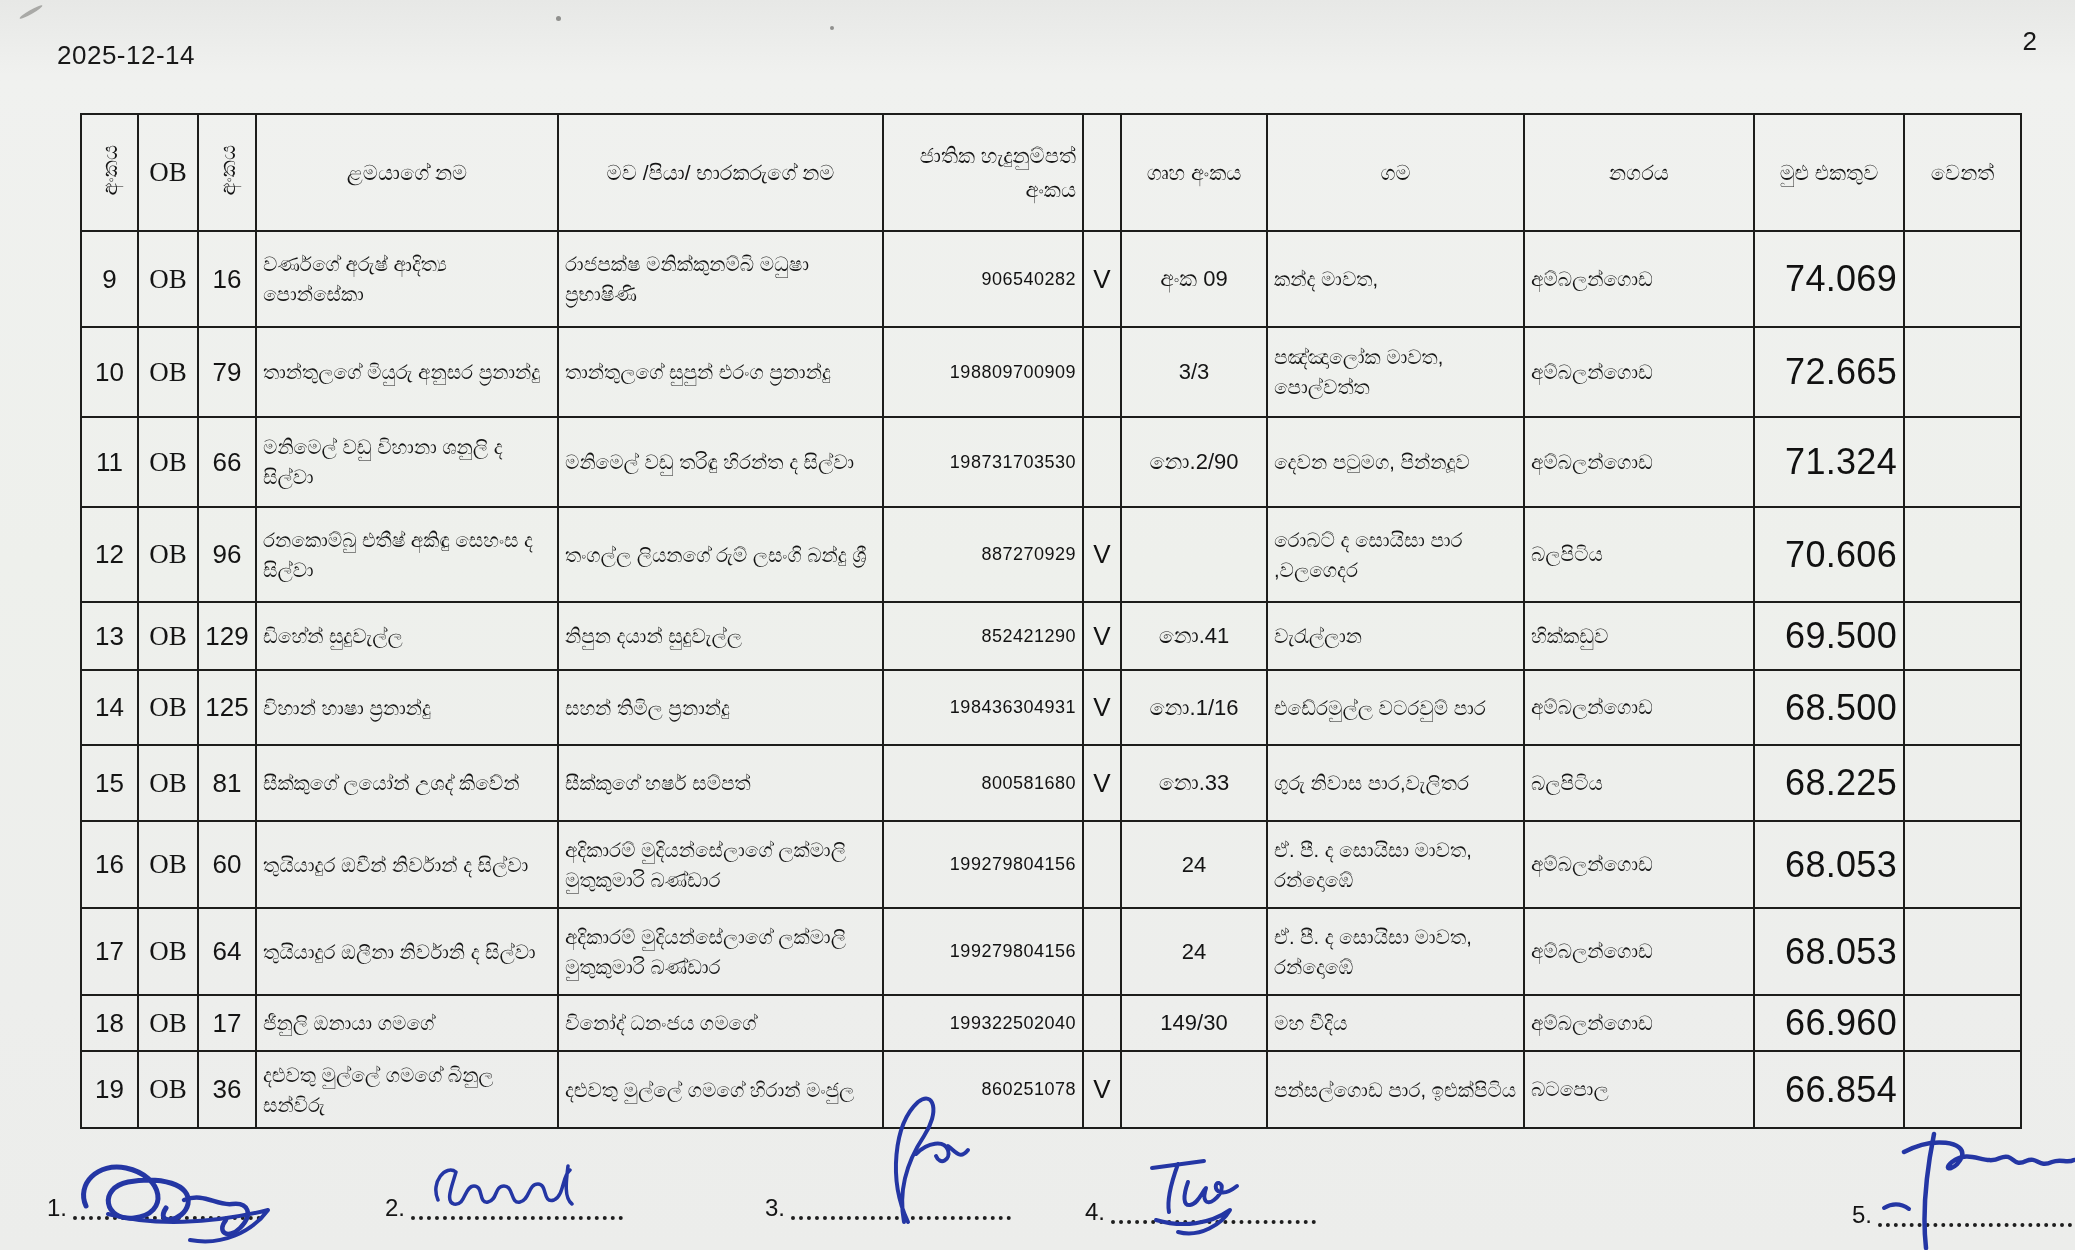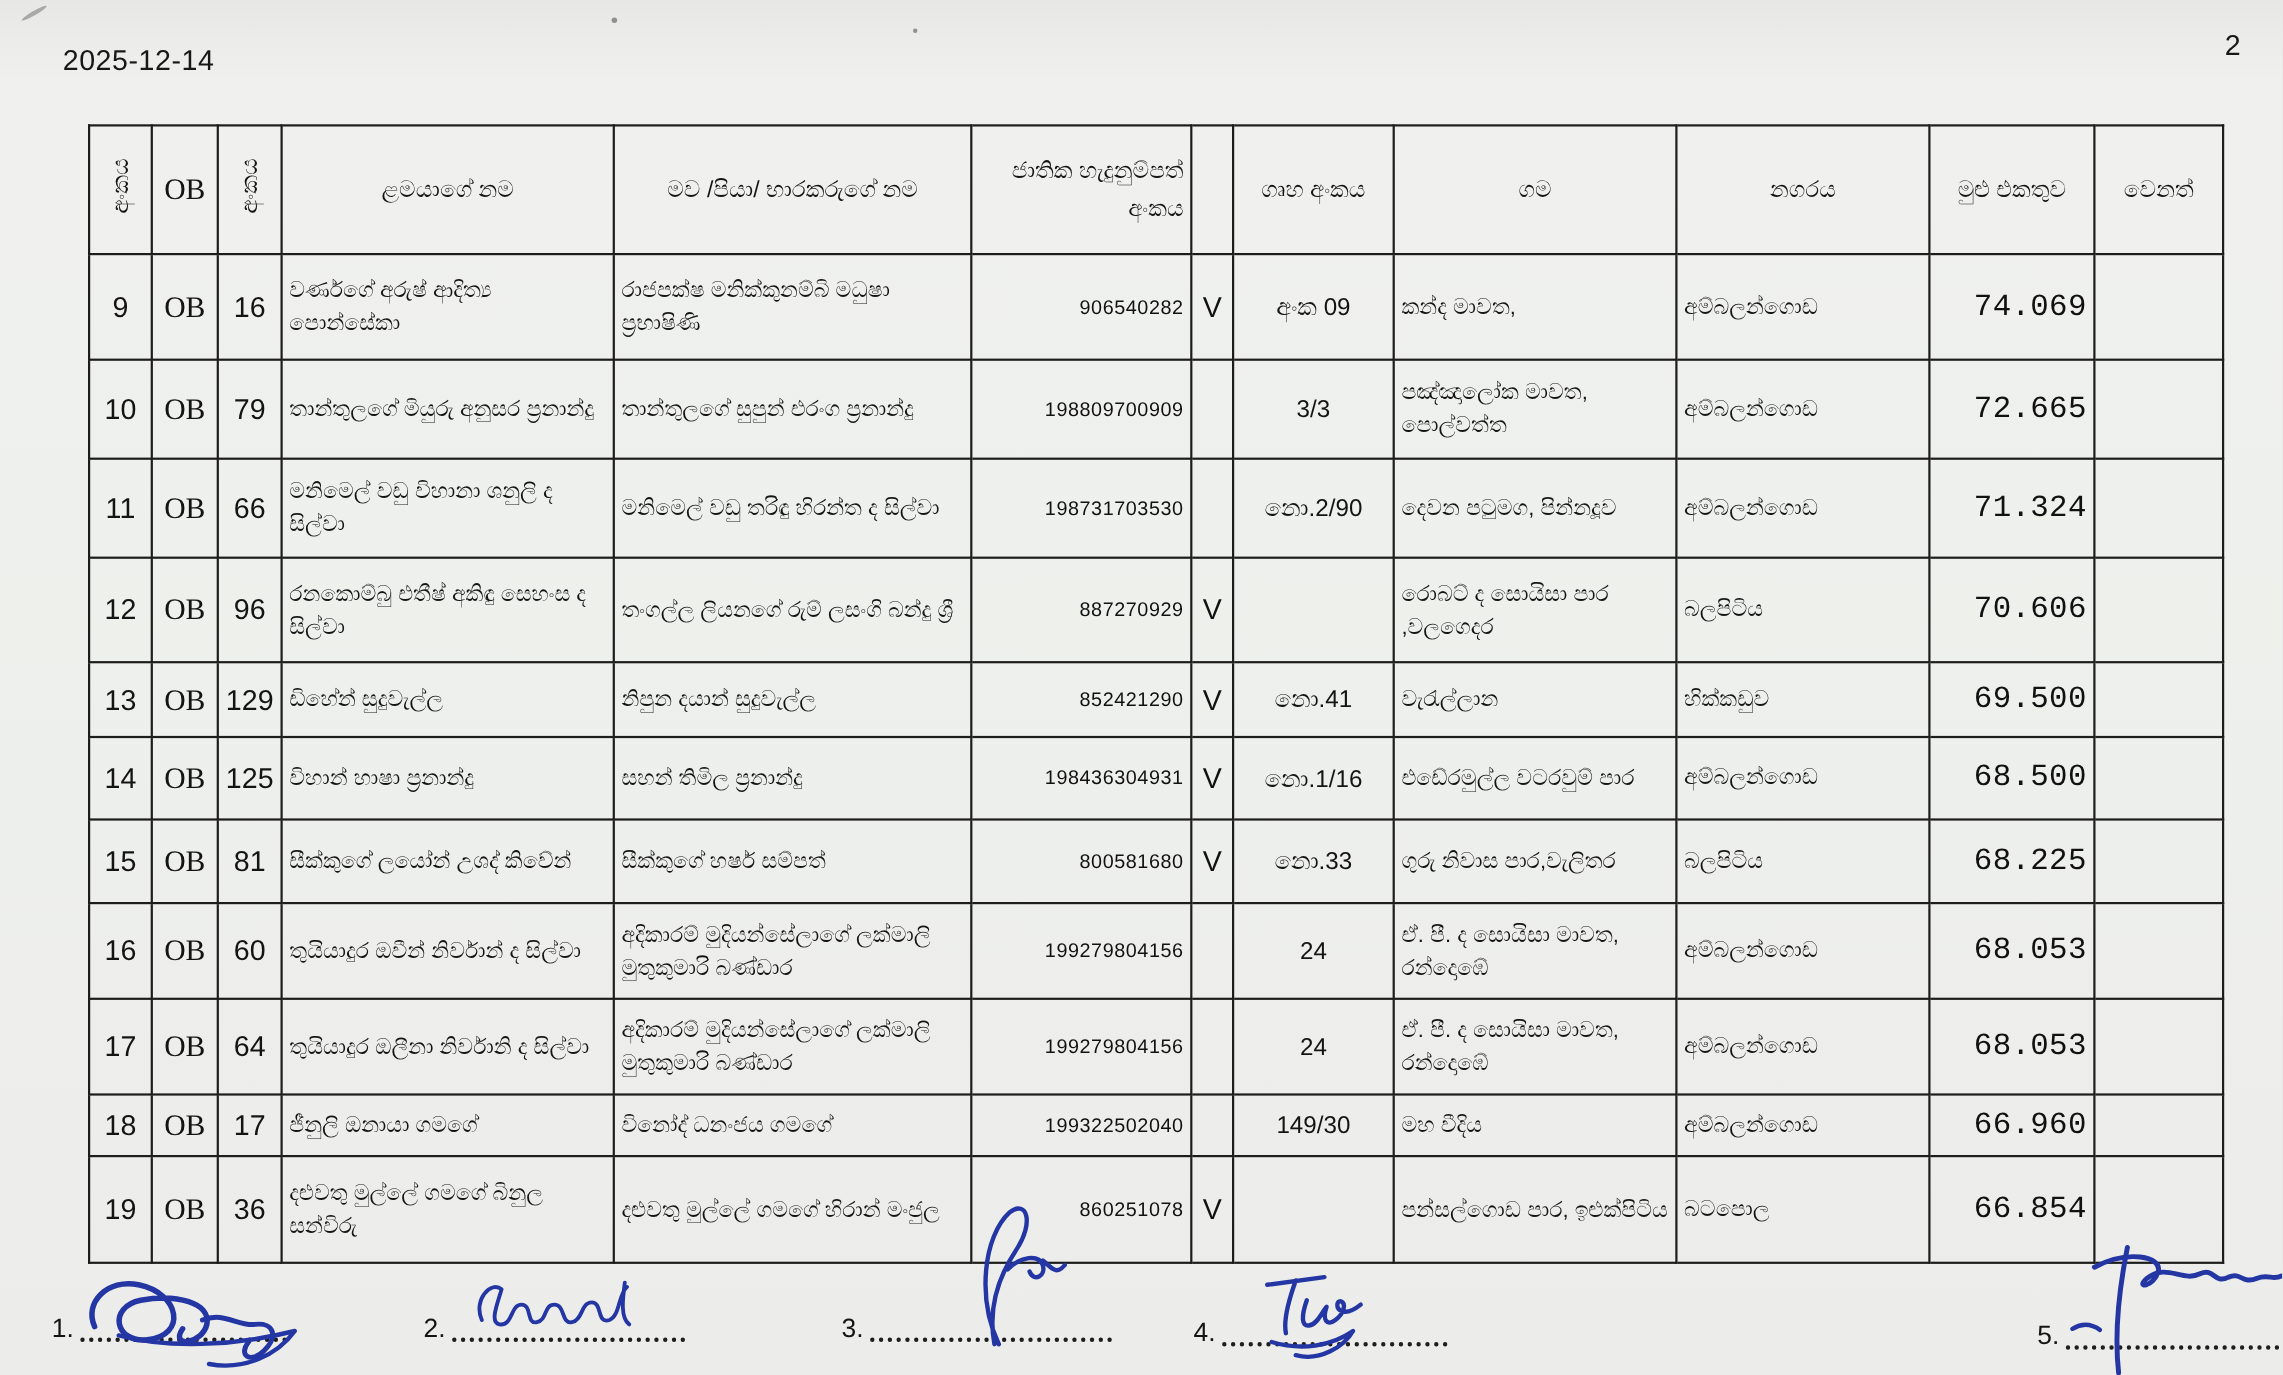--- a/index.html
+++ b/index.html
@@ -36,21 +36,21 @@
   th.h-house{font-size:21px;}
 
   td.c-num{font-size:26px;text-align:center;color:#141414;}
   td.c-ob{font-family:"Liberation Serif",serif;font-size:27px;text-align:center;color:#141414;}
   td.c-name{font-size:20px;line-height:1.5;text-align:left;padding-left:9px;color:#141414;}
   td.c-nic{font-size:18px;font-weight:600;text-align:right;padding-right:8px;letter-spacing:0.5px;color:#111;}
   td.c-v{font-size:26px;font-weight:500;text-align:center;padding:0;color:#111;}
   td.c-house{font-size:22px;font-weight:500;text-align:center;color:#141414;}
   td.c-village{font-size:20px;line-height:1.5;text-align:left;padding-left:8px;color:#141414;}
   td.c-town{font-size:20px;text-align:left;padding-left:7px;color:#141414;}
-  td.c-total{font-size:28px;font-weight:600;text-align:right;padding-right:12px;letter-spacing:0.3px;color:#111;font-family:Liberation Mono, monospace;}
+  td.c-total{font-size:36px;font-weight:600;text-align:right;padding-right:12px;letter-spacing:0.3px;color:#111;}
   td.c-other{}
 
   .sig{position:absolute;display:flex;align-items:flex-end;}
   .sig .lbl{font-size:24px;color:#141414;margin-right:6px;line-height:1;}
   .sig .dots{border-bottom:4px dotted #1e1e1e;height:6px;}
   .sigsvg{position:absolute;pointer-events:none;}
   .sigsvg path{fill:none;stroke:#2436a4;stroke-linecap:round;stroke-linejoin:round;}
 </style>
 </head>
 <body>
@@ -229,21 +229,21 @@
       <td class="c-name">ජීනුලි ඔනායා ගමගේ</td>
       <td class="c-name">විනෝද් ධනංජය ගමගේ</td>
       <td class="c-nic">199322502040</td>
       <td class="c-v"></td>
       <td class="c-house">149/30</td>
       <td class="c-village">මහ වීදිය</td>
       <td class="c-town">අම්බලන්ගොඩ</td>
       <td class="c-total">66.960</td>
       <td class="c-other"></td>
     </tr>
-        <tr style="height: 97px;">
+        <tr style="height: 77px;">
       <td class="c-num">19</td>
       <td class="c-ob">OB</td>
       <td class="c-num">36</td>
       <td class="c-name">දළුවතු මුල්ලේ ගමගේ බිනුල සන්විරු</td>
       <td class="c-name">දළුවතු මුල්ලේ ගමගේ හිරාන් මංජුල</td>
       <td class="c-nic">860251078</td>
       <td class="c-v">V</td>
       <td class="c-house"></td>
       <td class="c-village">පන්සල්ගොඩ පාර, ඉළුක්පිටිය</td>
       <td class="c-town">බටපොල</td>

